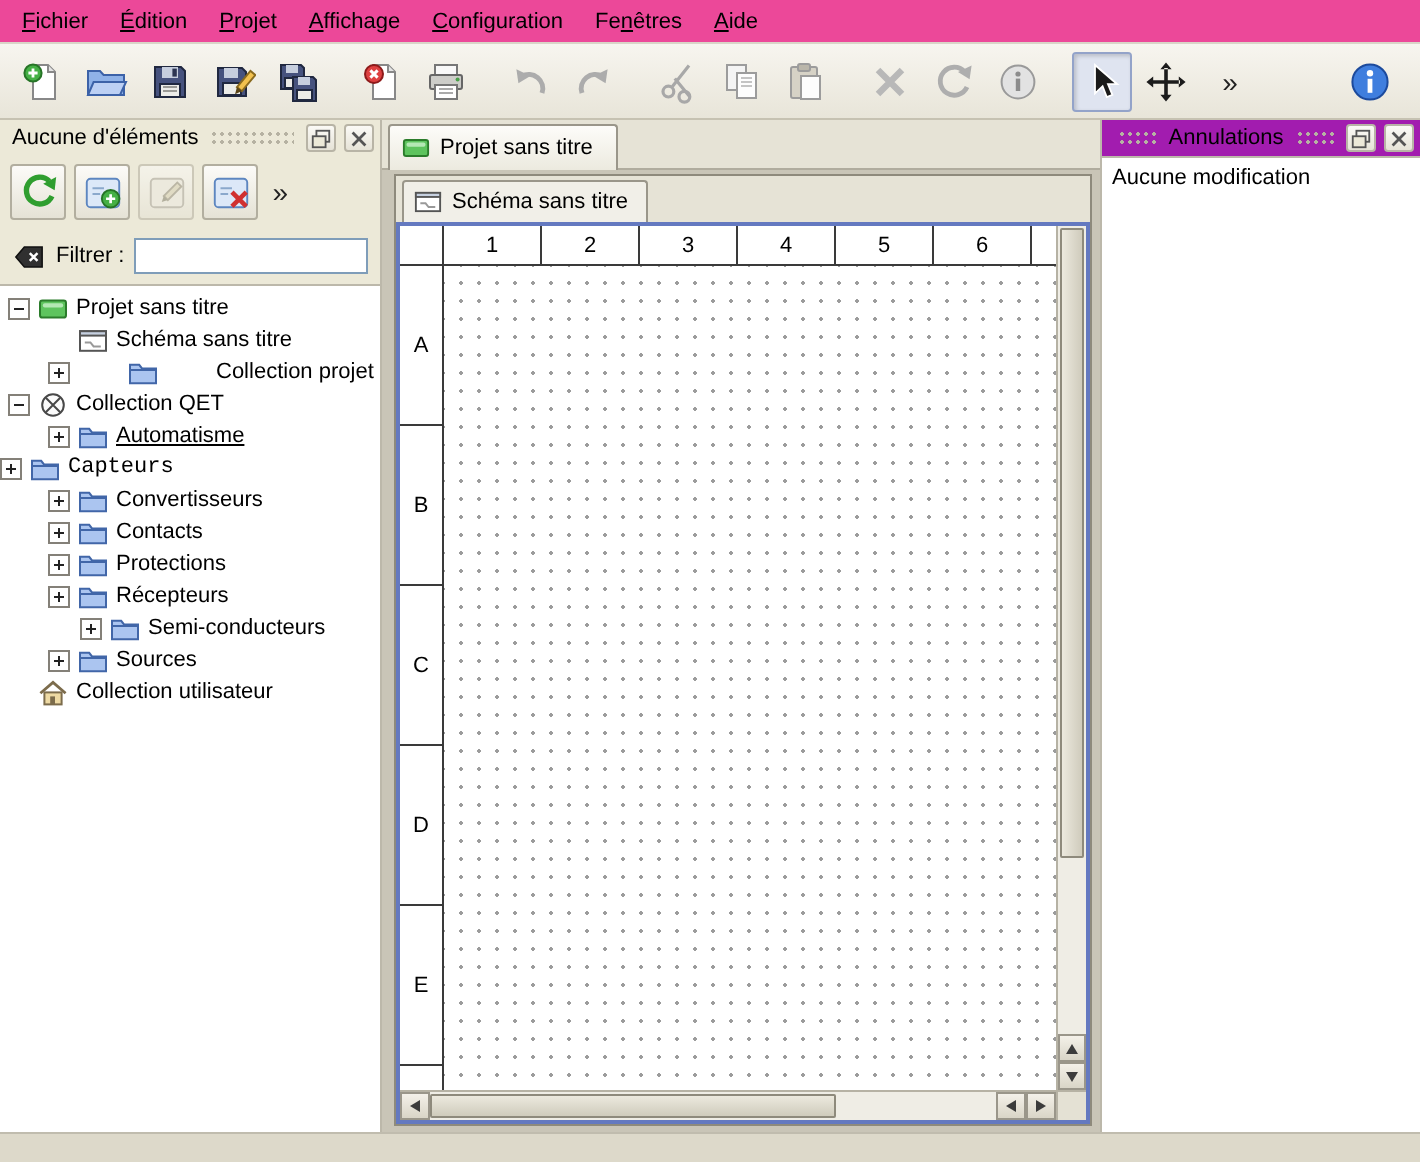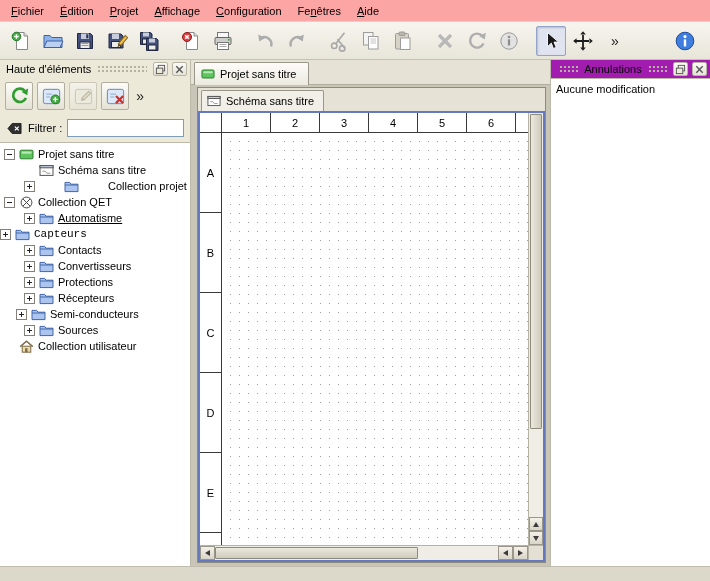--- a/index.html
+++ b/index.html
@@ -1,21 +1,21 @@
 <!DOCTYPE html>
 <html><head>
 <meta charset="utf-8">
 <style>
   *{margin:0;padding:0;box-sizing:border-box;}
   html,body{width:710px;height:581px;overflow:hidden;}
   body{font-family:"Liberation Sans",sans-serif;font-size:11px;color:#000;background:#ece9d8;position:relative;}
   button{font:inherit;cursor:default;}
 
   
-  #menubar{height:22px;display:flex;align-items:center;background:#fca5a5;border-bottom:1px solid #d9d5c7;padding-left:3px;}
+  #menubar{height:22px;display:flex;align-items:center;background:#ec4899;border-bottom:1px solid #d9d5c7;padding-left:3px;}
   .menu-item{padding:3px 8px;white-space:nowrap;}
 
   
   #toolbar{height:38px;display:flex;align-items:center;background:linear-gradient(#f7f5ef,#e8e5d9);border-bottom:1px solid #c6c2b2;padding:0 6px;}
   .tb-group{display:flex;align-items:center;gap:2px;margin-right:12px;}
   .tb-group.right{margin-left:auto;margin-right:4px;}
   .tb-btn{width:30px;height:30px;border:1px solid transparent;background:transparent;display:flex;align-items:center;justify-content:center;padding:2px;}
   .tb-btn.pressed{border:1px solid #93a3c9;background:#dfe4f0;box-shadow:inset 1px 1px 2px rgba(0,0,0,.18);border-radius:2px;}
   .icon,.tab-icon,.tree-icon{display:inline-block;}
   .tb-btn .icon{width:22px;height:22px;}
@@ -297,21 +297,21 @@
           </svg>
         </span>
       </button>
     </div>
   </div>
 
 <div id="main">
 
   <div id="left-dock">
     <div class="dock-header">
-      <span class="dock-title">Haute d'éléments</span>
+      <span class="dock-title">Aucune d'éléments</span>
       <span class="dock-grip"></span>
       <button class="dock-btn">
           <svg viewBox="0 0 12 12">
             <rect x="3.5" y="1.5" width="7" height="6" fill="none" stroke="#555"></rect>
             <rect x="1.5" y="4.5" width="7" height="6" fill="#ece9d8" stroke="#555"></rect>
           </svg>
         </button>
       <button class="dock-btn">
           <svg viewBox="0 0 12 12">
             <path d="M2.5 2.5l7 7M9.5 2.5l-7 7" stroke="#555" stroke-width="1.5" fill="none"></path>
@@ -434,53 +434,53 @@
           <span class="tree-label">Capteurs</span>
         </div>
         <div class="tree-row" style="padding-left: 24px;">
           <span class="expander plus"></span>
           <span class="tree-icon">
             <svg viewBox="0 0 15 15">
               <path d="M1 3.4h4.6l1.4 1.8H14v7.4H1z" fill="#abc5f0" stroke="#4166a8"></path>
               <path d="M1 6h13" stroke="#4166a8"></path>
             </svg>
           </span>
+          <span class="tree-label">Convertisseurs</span>
+        </div>
+        <div class="tree-row" style="padding-left: 24px;">
+          <span class="expander plus"></span>
+          <span class="tree-icon">
+            <svg viewBox="0 0 15 15">
+              <path d="M1 3.4h4.6l1.4 1.8H14v7.4H1z" fill="#abc5f0" stroke="#4166a8"></path>
+              <path d="M1 6h13" stroke="#4166a8"></path>
+            </svg>
+          </span>
           <span class="tree-label">Contacts</span>
         </div>
         <div class="tree-row" style="padding-left: 24px;">
           <span class="expander plus"></span>
           <span class="tree-icon">
             <svg viewBox="0 0 15 15">
               <path d="M1 3.4h4.6l1.4 1.8H14v7.4H1z" fill="#abc5f0" stroke="#4166a8"></path>
               <path d="M1 6h13" stroke="#4166a8"></path>
             </svg>
           </span>
-          <span class="tree-label">Convertisseurs</span>
+          <span class="tree-label">Protections</span>
         </div>
         <div class="tree-row" style="padding-left: 24px;">
           <span class="expander plus"></span>
           <span class="tree-icon">
             <svg viewBox="0 0 15 15">
               <path d="M1 3.4h4.6l1.4 1.8H14v7.4H1z" fill="#abc5f0" stroke="#4166a8"></path>
               <path d="M1 6h13" stroke="#4166a8"></path>
             </svg>
           </span>
-          <span class="tree-label">Protections</span>
-        </div>
-        <div class="tree-row" style="padding-left: 24px;">
-          <span class="expander plus"></span>
-          <span class="tree-icon">
-            <svg viewBox="0 0 15 15">
-              <path d="M1 3.4h4.6l1.4 1.8H14v7.4H1z" fill="#abc5f0" stroke="#4166a8"></path>
-              <path d="M1 6h13" stroke="#4166a8"></path>
-            </svg>
-          </span>
           <span class="tree-label">Récepteurs</span>
         </div>
-        <div class="tree-row" style="padding-left: 16px;">
+        <div class="tree-row" style="padding-left: 40px;">
           <span class="expander plus"></span>
           <span class="tree-icon">
             <svg viewBox="0 0 15 15">
               <path d="M1 3.4h4.6l1.4 1.8H14v7.4H1z" fill="#abc5f0" stroke="#4166a8"></path>
               <path d="M1 6h13" stroke="#4166a8"></path>
             </svg>
           </span>
           <span class="tree-label">Semi-conducteurs</span>
         </div>
         <div class="tree-row" style="padding-left: 24px; text-align: center;">

